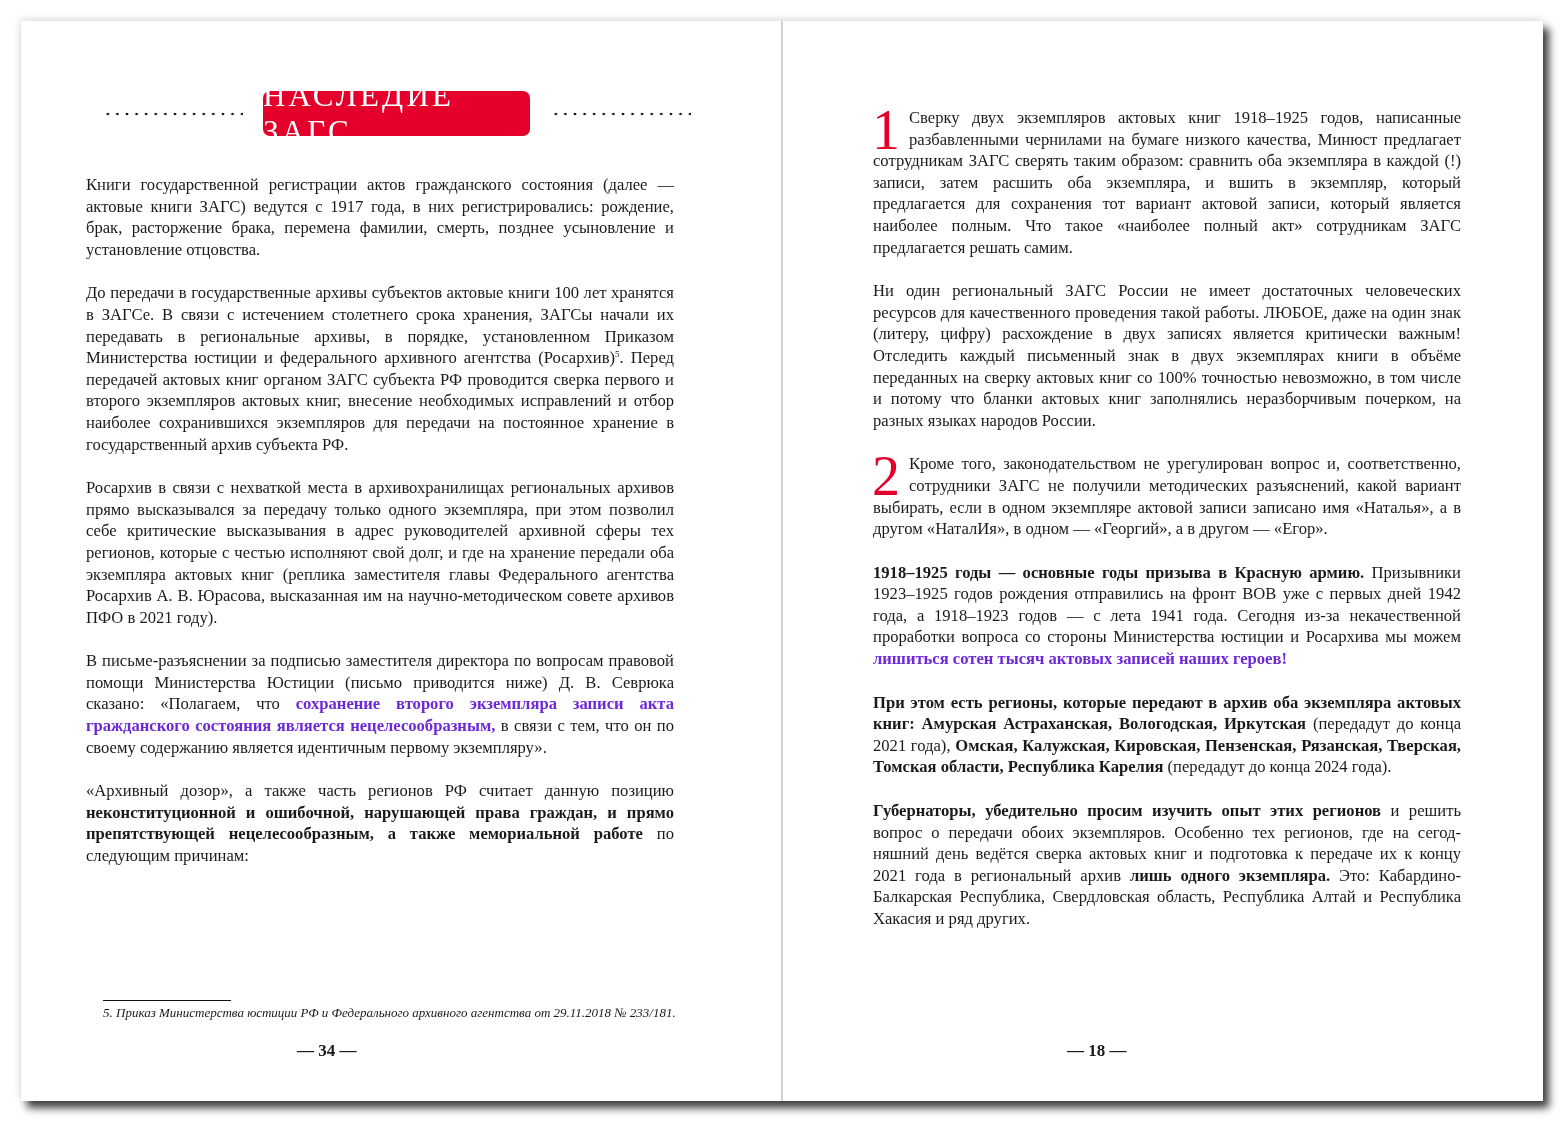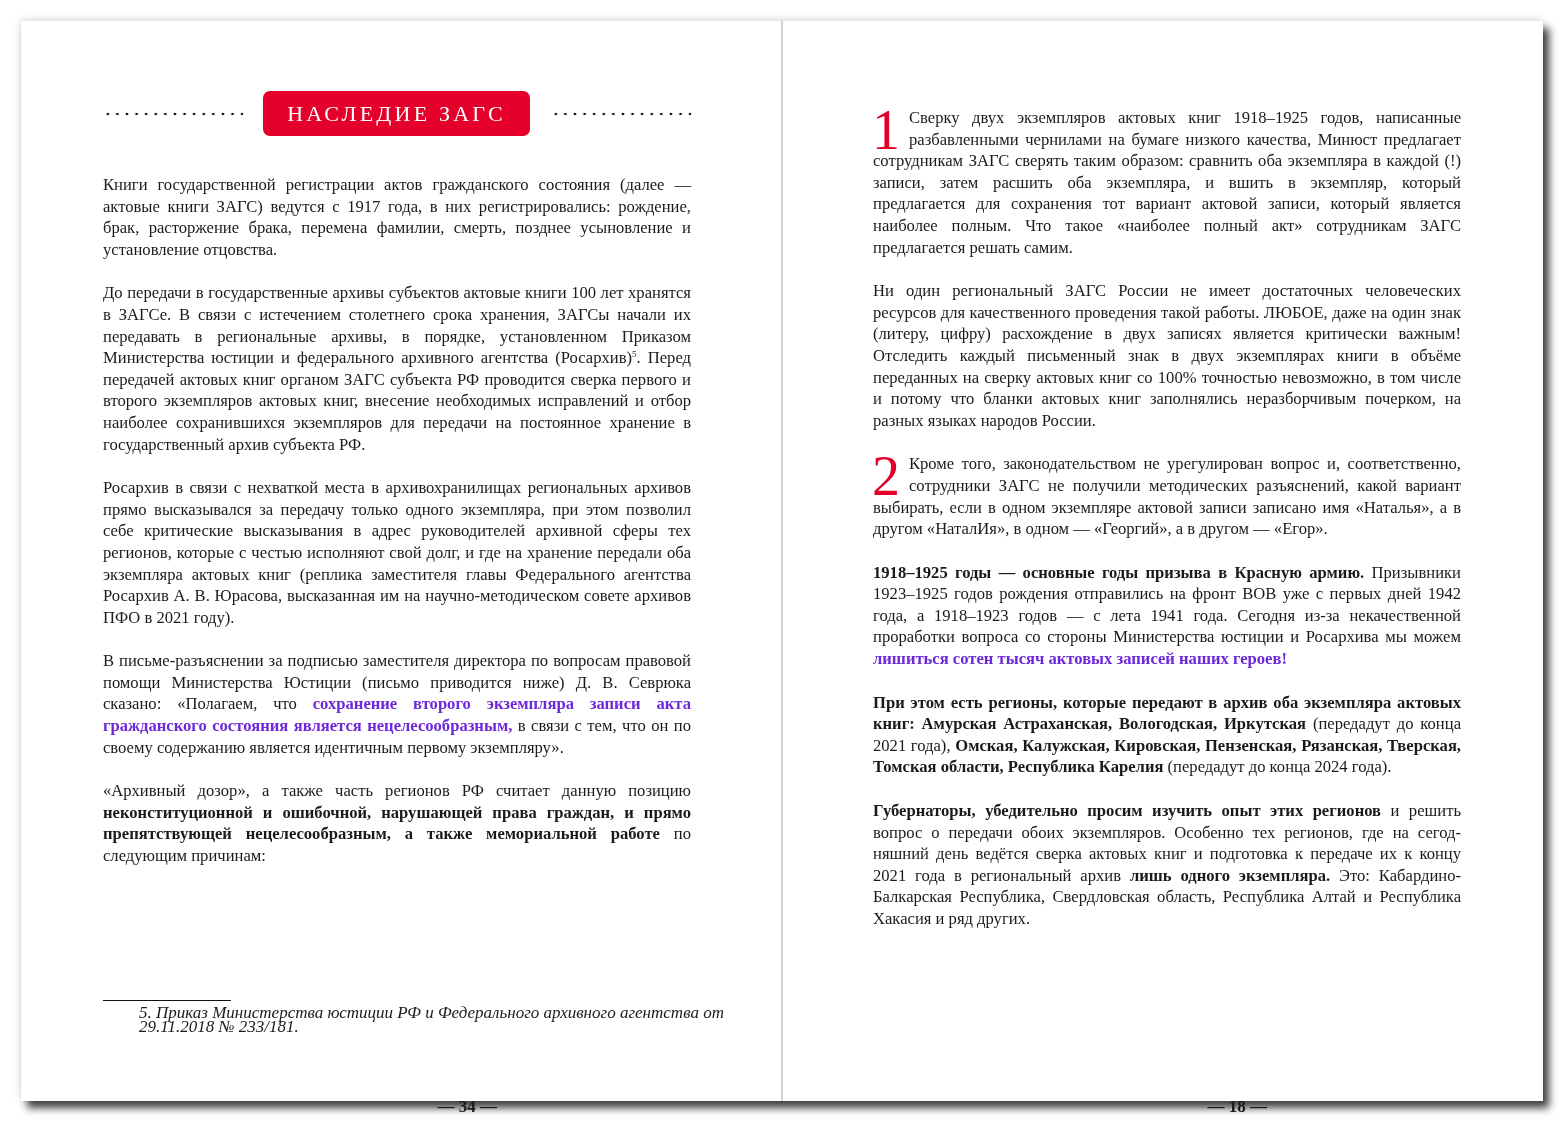--- a/index.html
+++ b/index.html
@@ -26,48 +26,48 @@
     background-size: 9.6px 4px; background-repeat: repeat-x;
   }
   .dots-left { left: 0; }
   .dots-right { right: 0; }
   .title-box {
     position: absolute; left: 160px; top: 0; width: 267px; height: 45px;
     background: #e4002b; border-radius: 7px;
     display: flex; align-items: center; justify-content: center;
   }
   .title-text {
-    color: #ffffff; font-size: 22px; letter-spacing: 3.2px; font-weight: normal;
+    color: #ffffff; font-size: 31px; letter-spacing: 3.2px; font-weight: normal;
     font-family: "Liberation Serif", "DejaVu Serif", serif;
   }
 
   .col { position: absolute; width: 588px; font-size: 16.6px; line-height: 21.6px; }
-  .col-left { left: 82px; top: 153px; }
+  .col-left { left: 65px; top: 153px; }
   .col-right { left: 90px; top: 86px; }
   .para { margin: 0 0 22px 0; text-align: justify; hyphens: manual; }
   .para-last { margin-bottom: 0; }
   .b { font-weight: bold; }
   .red { color: #6d28d9; font-weight: bold; }
   sup { font-size: 9px; line-height: 0; vertical-align: 6px; }
 
   .drop { position: relative; }
   .dropcap {
     float: left; color: #e4002b; font-size: 56px; line-height: 40px;
     margin: 3px 9px 0 -1px; font-family: "Liberation Serif", "DejaVu Serif", serif;
   }
 
   .footnote-rule {
     position: absolute; left: 82px; top: 979px; width: 128px; height: 1px; background: #111;
   }
   .footnote {
-    position: absolute; left: 82px; top: 985px; width: 620px; font-size: 17px;
-    font-style: italic; line-height: 14px; margin-left: 36px;
+    position: absolute; left: 82px; top: 985px; width: 620px; font-size: 13px;
+    font-style: italic; line-height: 14px;
   }
   .page-num {
-    position: absolute; top: 1076px; width: 200px; text-align: right;
+    position: absolute; top: 1020px; width: 200px; text-align: left;
     font-size: 17px; font-weight: bold;
   }
   .page-num-left { left: 276px; }
   .page-num-right { left: 284px; }
 </style>
 </head>
 <body>
 
 <div class="spread">
 

